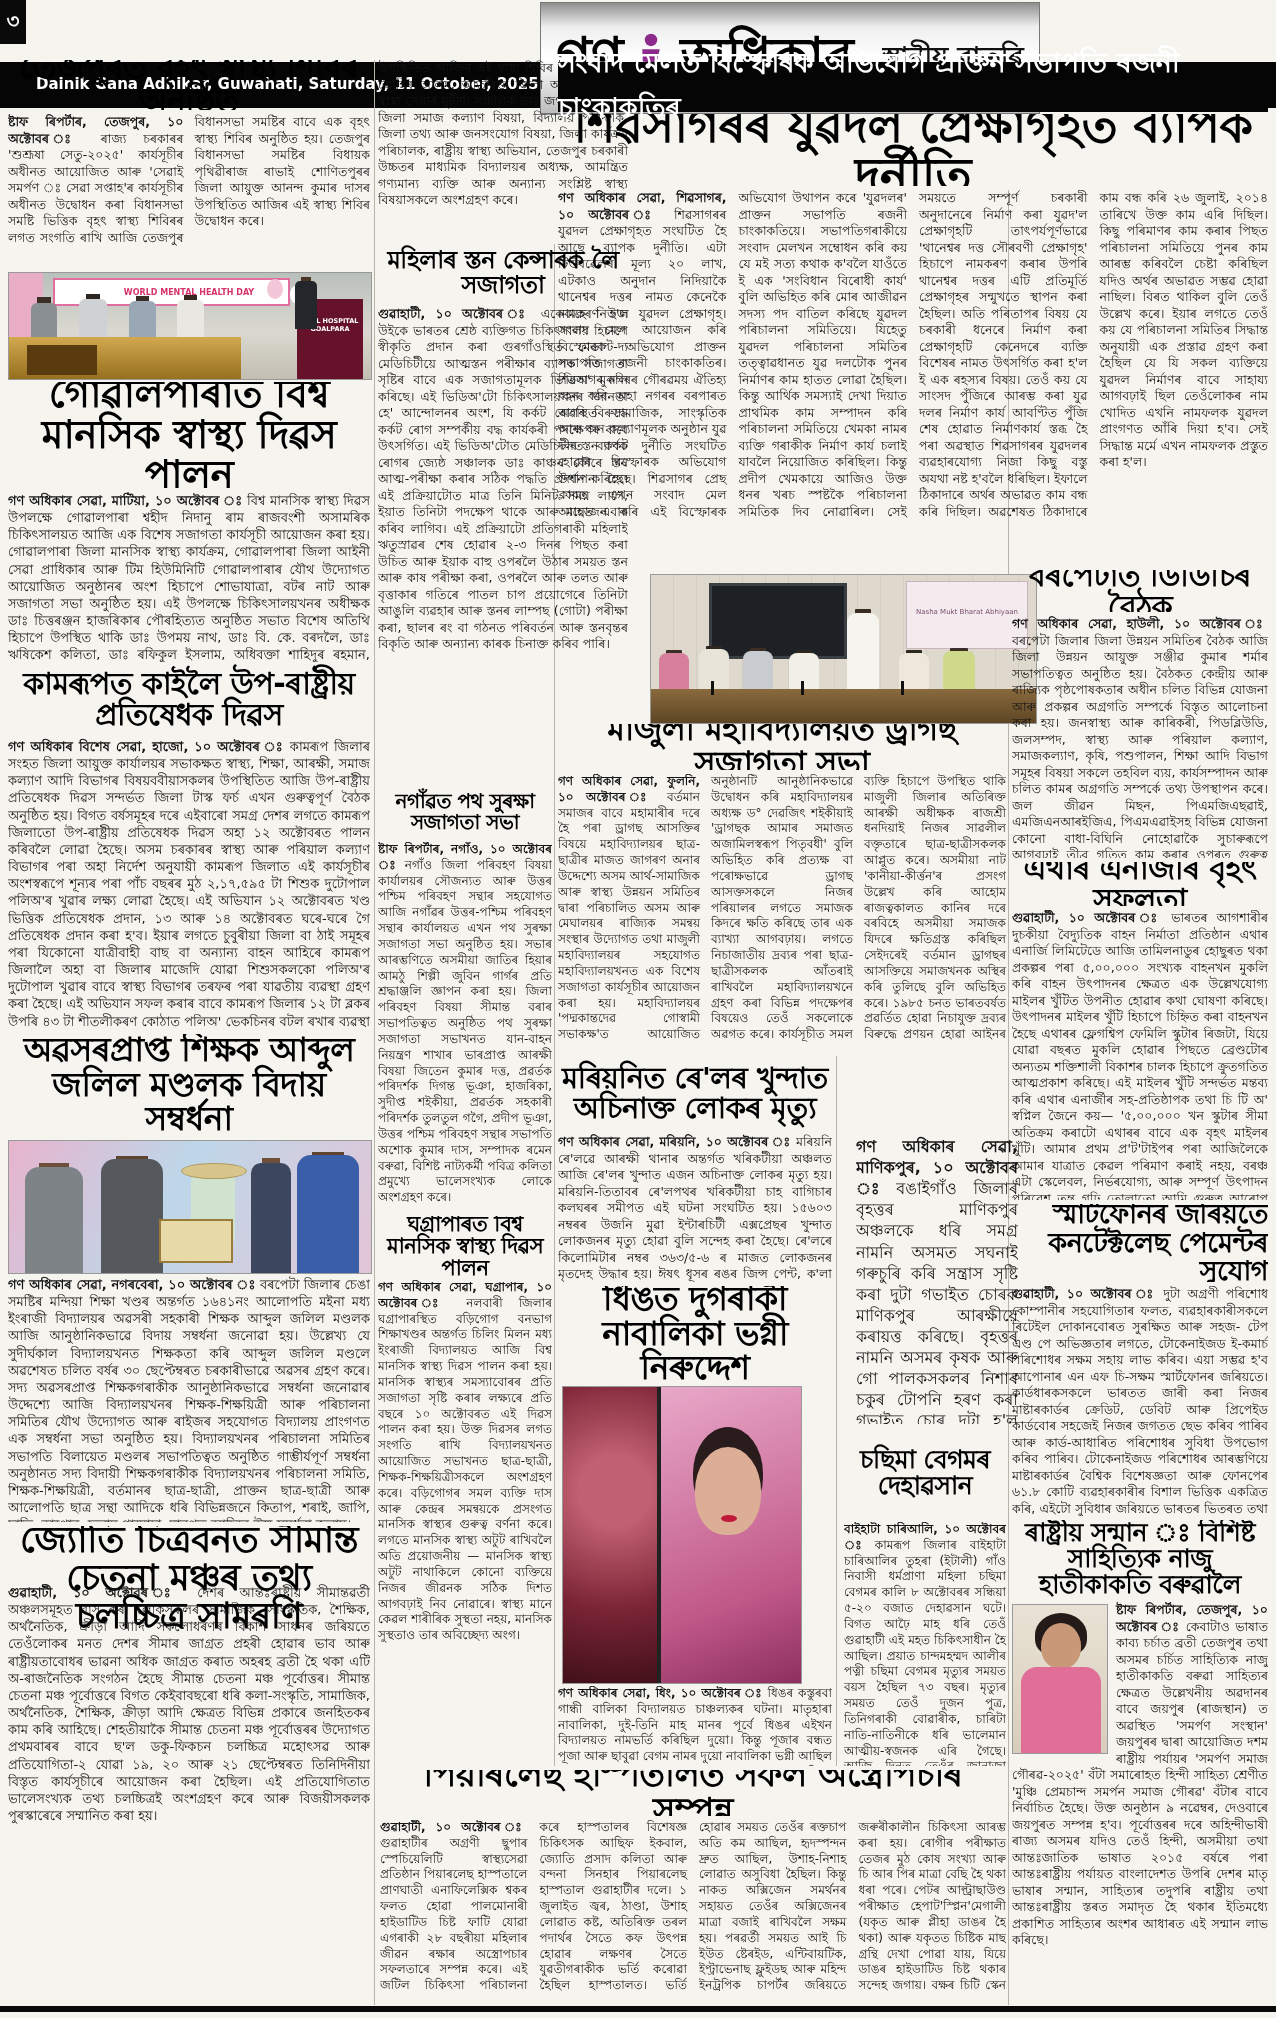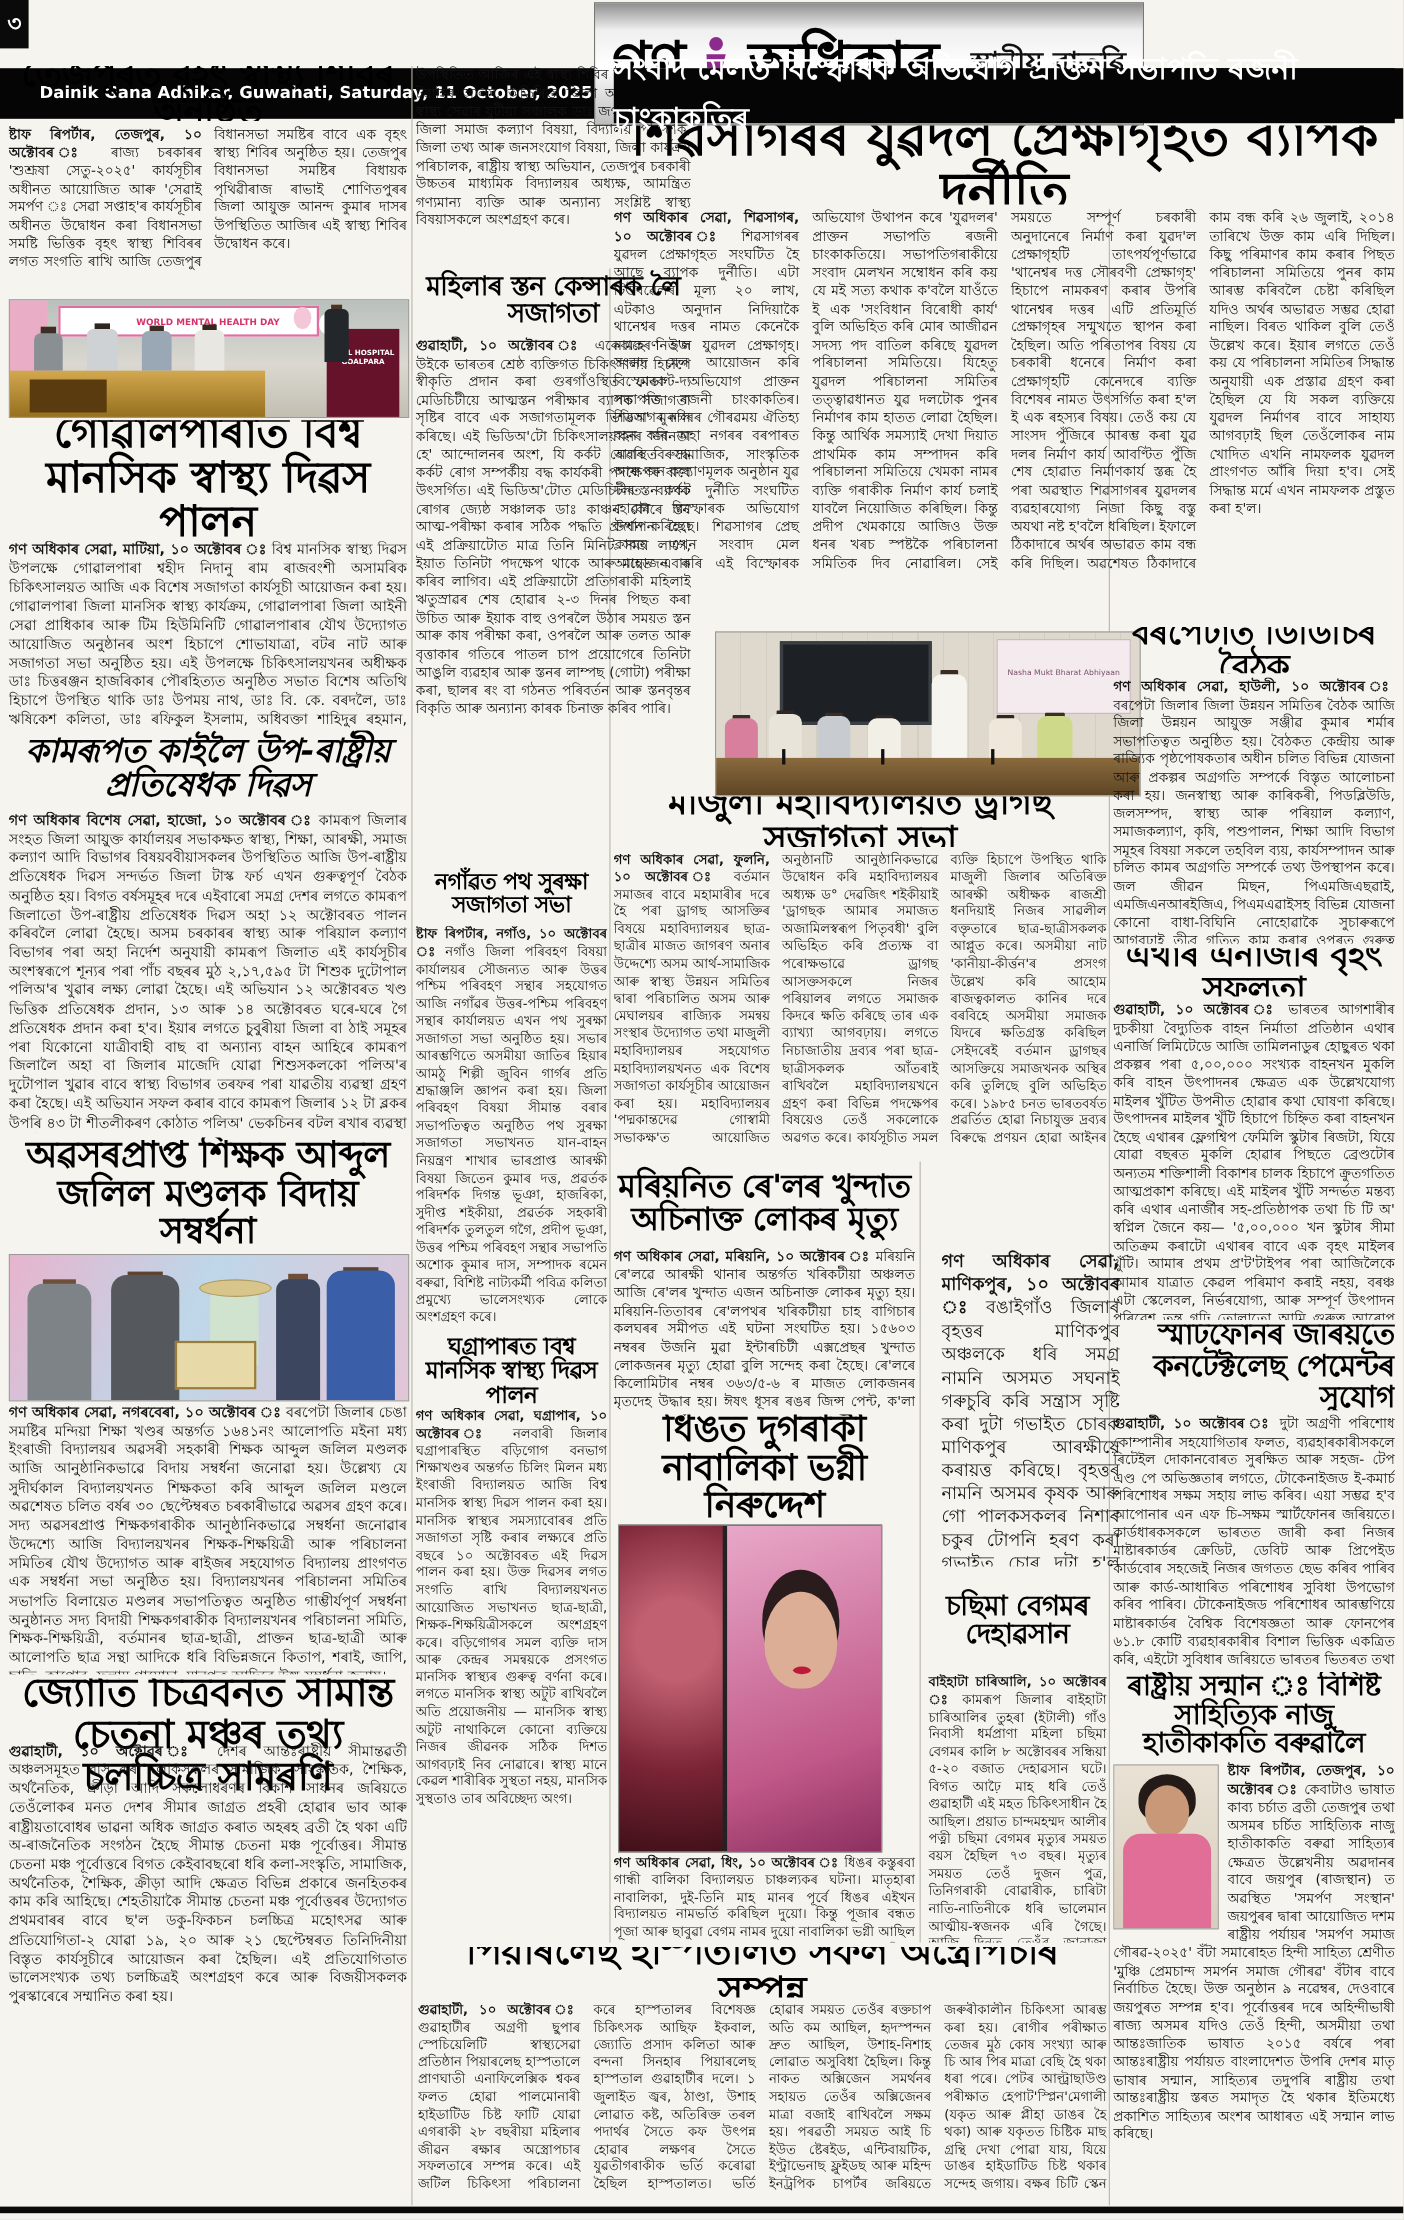--- a/index.html
+++ b/index.html
@@ -71,21 +71,21 @@
     <div class="photo" style="left:288px;bottom:0;width:66px;height:62px;background:#66122a;border:none;color:#fff;font-size:6.5px;font-weight:700;text-align:center;padding-top:18px;">CIVIL HOSPITAL GOALPARA</div>
     <div style="position:absolute;right:54px;top:8px;width:22px;height:48px;background:#23262b;border-radius:5px 5px 0 0;box-shadow:0 -10px 0 -6px #4a3424;"></div>
   </div>
 
   <div class="abs hd" style="left:8px;top:382px;width:362px;height:106px;font-size:39px;">গোৱালপাৰাত বিশ্ব মানসিক স্বাস্থ্য দিৱস পালন</div>
   <div class="abs bd" style="left:8px;top:492px;width:362px;height:170px;font-size:13px;">
     <b class="byline">গণ অধিকাৰ সেৱা, মাটিয়া, ১০ অক্টোবৰ ঃ</b>
     <span>বিশ্ব মানসিক স্বাস্থ্য দিৱস উপলক্ষে গোৱালপাৰা শ্বহীদ নিদানু ৰাম ৰাজবংশী অসামৰিক চিকিৎসালয়ত আজি এক বিশেষ সজাগতা কাৰ্যসূচী আয়োজন কৰা হয়। গোৱালপাৰা জিলা মানসিক স্বাস্থ্য কাৰ্যক্ৰম, গোৱালপাৰা জিলা আইনী সেৱা প্ৰাধিকাৰ আৰু টিম হিউমিনিটি গোৱালপাৰাৰ যৌথ উদ্যোগত আয়োজিত অনুষ্ঠানৰ অংশ হিচাপে শোভাযাত্ৰা, বটৰ নাট আৰু সজাগতা সভা অনুষ্ঠিত হয়। এই উপলক্ষে চিকিৎসালয়খনৰ অধীক্ষক ডাঃ চিত্তৰঞ্জন হাজৰিকাৰ পৌৰহিত্যত অনুষ্ঠিত সভাত বিশেষ অতিথি হিচাপে উপস্থিত থাকি ডাঃ উপময় নাথ, ডাঃ বি. কে. বৰদলৈ, ডাঃ ঋষিকেশ কলিতা, ডাঃ ৰফিকুল ইসলাম, অধিবক্তা শাহিদুৰ ৰহমান, প্ৰিয়ম চৌধুৰী, ৰহমত আলী, জ্যেষ্ঠ সাংবাদিক দিলীপ শৰ্মা আৰু সমাজসেৱী তথা ''ব্লাড বয়'' খ্যাত ৰাঞ্জল খানে মানসিক স্বাস্থ্যৰ গুৰুত্ব আৰু সমাজত ইয়াৰ প্ৰাসংগিকতা বিষয়ে আলোচনা কৰে।</span>
   </div>
 
-  <div class="abs hd" style="left:8px;top:664px;width:362px;height:70px;font-size:30px;font-style:italic;">কামৰূপত কাইলৈ উপ-ৰাষ্ট্ৰীয় প্ৰতিষেধক দিৱস</div>
+  <div class="abs hd" style="left:8px;top:664px;width:362px;height:70px;font-size:30px;">কামৰূপত কাইলৈ উপ-ৰাষ্ট্ৰীয় প্ৰতিষেধক দিৱস</div>
   <div class="abs bd" style="left:8px;top:738px;width:362px;height:292px;font-size:13px;">
     <b class="byline">গণ অধিকাৰ বিশেষ সেৱা, হাজো, ১০ অক্টোবৰ ঃ</b>
     <span>কামৰূপ জিলাৰ সংহত জিলা আয়ুক্ত কাৰ্যালয়ৰ সভাকক্ষত স্বাস্থ্য, শিক্ষা, আৰক্ষী, সমাজ কল্যাণ আদি বিভাগৰ বিষয়ববীয়াসকলৰ উপস্থিতিত আজি উপ-ৰাষ্ট্ৰীয় প্ৰতিষেধক দিৱস সন্দৰ্ভত জিলা টাস্ক ফৰ্চ এখন গুৰুত্বপূৰ্ণ বৈঠক অনুষ্ঠিত হয়। বিগত বৰ্ষসমূহৰ দৰে এইবাৰো সমগ্ৰ দেশৰ লগতে কামৰূপ জিলাতো উপ-ৰাষ্ট্ৰীয় প্ৰতিষেধক দিৱস অহা ১২ অক্টোবৰত পালন কৰিবলৈ লোৱা হৈছে। অসম চৰকাৰৰ স্বাস্থ্য আৰু পৰিয়াল কল্যাণ বিভাগৰ পৰা অহা নিৰ্দেশ অনুযায়ী কামৰূপ জিলাত এই কাৰ্যসূচীৰ অংশস্বৰূপে শূন্যৰ পৰা পাঁচ বছৰৰ মুঠ ২,১৭,৫৯৫ টা শিশুক দুটোপাল পলিঅ'ৰ খুৱাৰ লক্ষ্য লোৱা হৈছে। এই অভিযান ১২ অক্টোবৰত খণ্ড ভিত্তিক প্ৰতিষেধক প্ৰদান, ১৩ আৰু ১৪ অক্টোবৰত ঘৰে-ঘৰে গৈ প্ৰতিষেধক প্ৰদান কৰা হ'ব। ইয়াৰ লগতে চুবুৰীয়া জিলা বা ঠাই সমূহৰ পৰা যিকোনো যাত্ৰীবাহী বাছ বা অন্যান্য বাহন আহিৰে কামৰূপ জিলালৈ অহা বা জিলাৰ মাজেদি যোৱা শিশুসকলকো পলিঅ'ৰ দুটোপাল খুৱাৰ বাবে স্বাস্থ্য বিভাগৰ তৰফৰ পৰা যাৱতীয় ব্যৱস্থা গ্ৰহণ কৰা হৈছে। এই অভিযান সফল কৰাৰ বাবে কামৰূপ জিলাৰ ১২ টা ব্লকৰ উপৰি ৪৩ টা শীতলীকৰণ কোঠাত পলিঅ' ভেকচিনৰ বটল ৰখাৰ ব্যৱস্থা কৰা হৈছে।</span>
   </div>
 
   <div class="abs hd" style="left:8px;top:1034px;width:362px;height:102px;font-size:33px;">অৱসৰপ্ৰাপ্ত শিক্ষক আব্দুল জলিল মণ্ডলক বিদায় সম্বৰ্ধনা</div>
   <div class="photo" style="left:8px;top:1140px;width:362px;height:132px;background:linear-gradient(115deg,#e7b4cd,#bed7e9 45%,#e3c5d6);">
     <div style="position:absolute;left:16px;top:26px;width:58px;height:106px;background:#7d8387;border-radius:14px 14px 0 0;box-shadow:0 -18px 0 -14px #6e4f3a;"></div>
     <div style="position:absolute;left:92px;top:18px;width:62px;height:114px;background:#55595e;border-radius:14px 14px 0 0;box-shadow:0 -18px 0 -15px #5d4330;"></div>
     <div style="position:absolute;left:182px;top:30px;width:44px;height:70px;background:#cfe3cf;border-radius:10px 10px 0 0;box-shadow:0 -14px 0 -12px #caa183;"></div>

